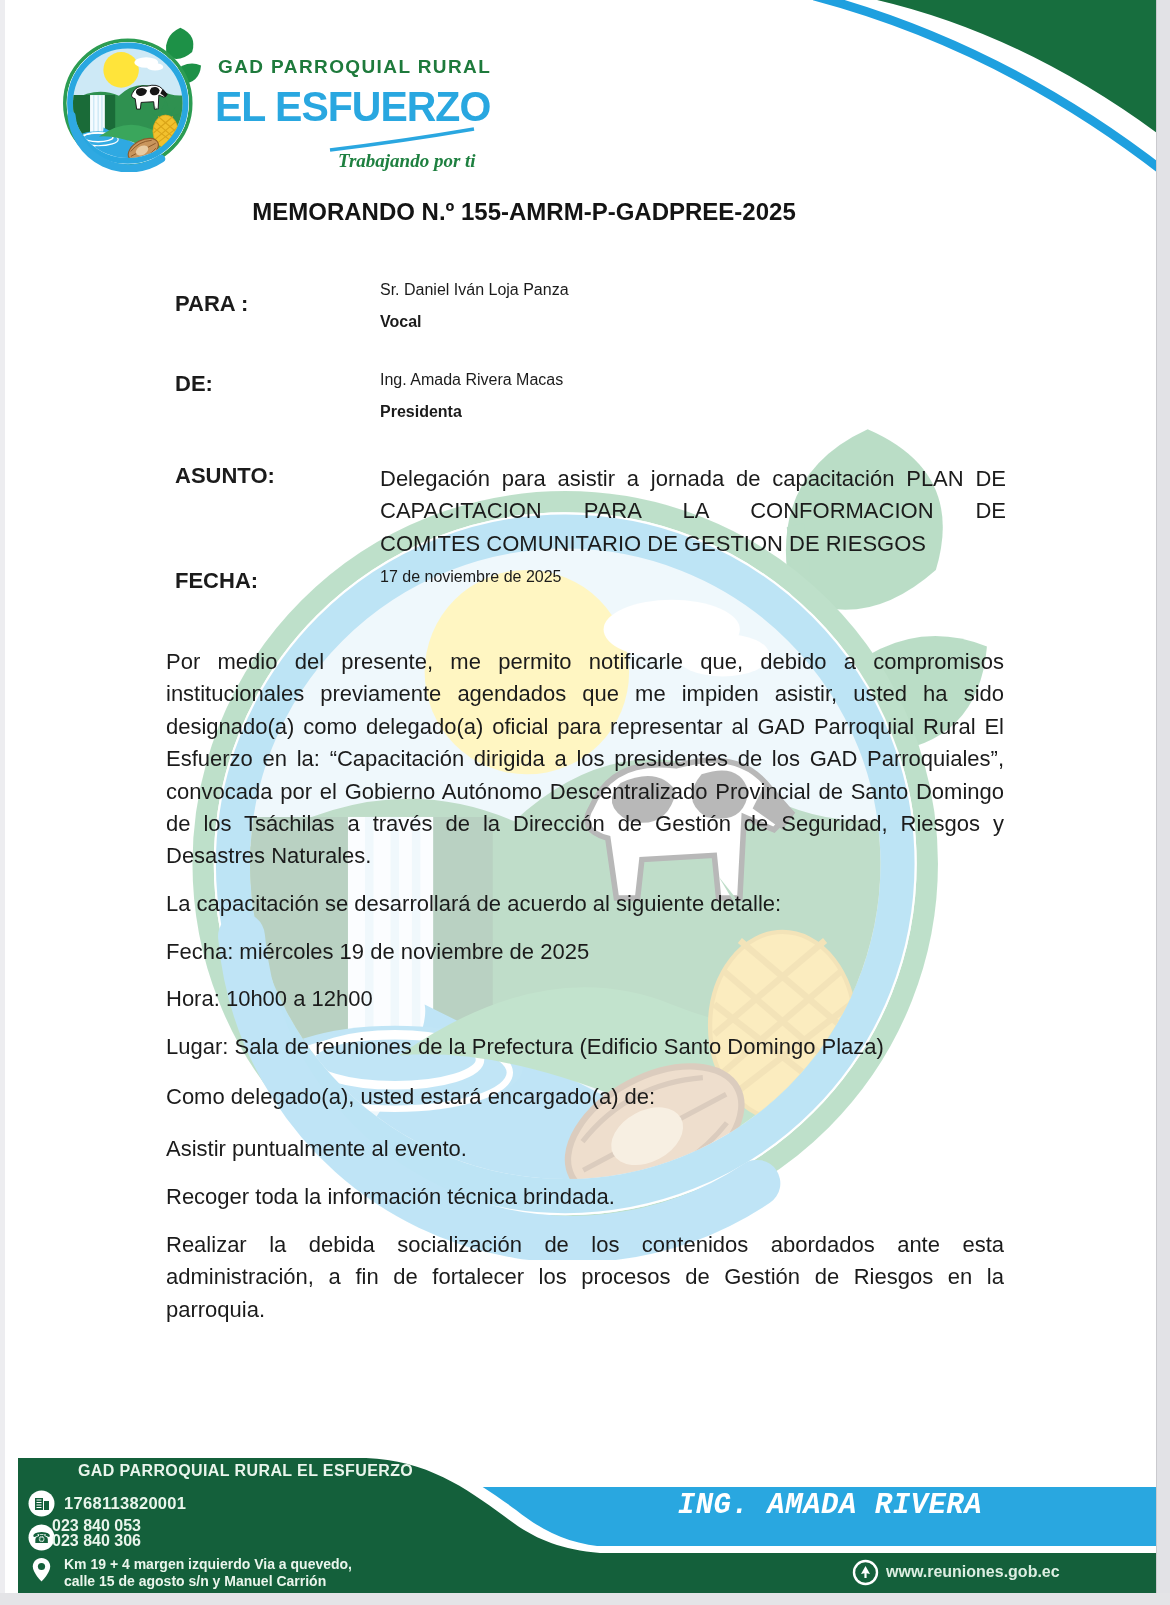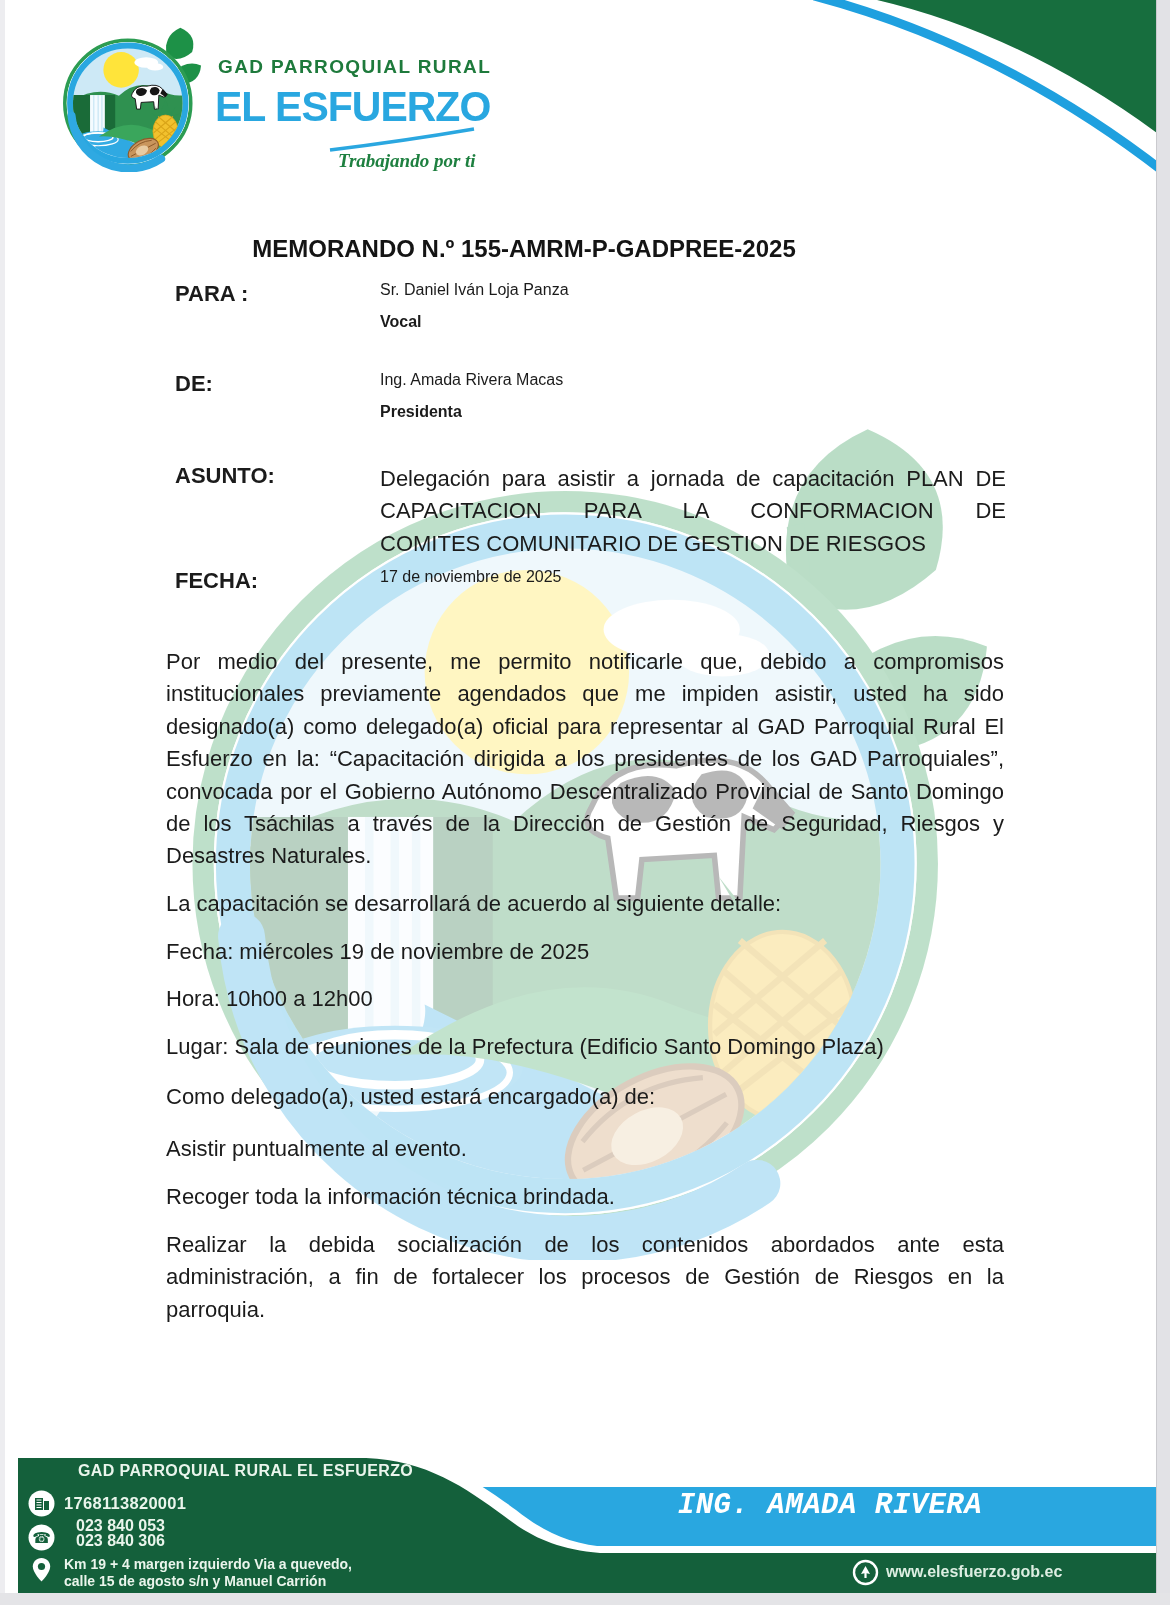--- a/index.html
+++ b/index.html
@@ -13,35 +13,35 @@
   
   .corner-svg{left:0;top:0;pointer-events:none;}
   .emblem-header{left:56px;top:24px;}
   .org-line1{left:218px;top:56px;font-size:19px;font-weight:bold;letter-spacing:1.4px;color:#1e7a3c;}
   .org-line2{left:215px;top:82px;font-size:41px;font-weight:bold;letter-spacing:-1px;color:#29a7e0;transform:scaleY(1.05);transform-origin:left top;}
   .tagline-swoosh{left:326px;top:126px;}
   .tagline{left:338px;top:150px;font-family:"Liberation Serif",serif;font-style:italic;font-weight:bold;font-size:19px;color:#1e8040;}
   
   .watermark{left:152px;top:408px;opacity:.3;pointer-events:none;}
   
-  .memo-title{left:0;top:198px;width:1048px;text-align:center;font-size:24px;font-weight:bold;color:#141414;margin-top:37px;}
+  .memo-title{left:0;top:198px;width:1048px;text-align:center;font-size:24px;font-weight:bold;color:#141414;}
   .f-label{left:175px;font-size:22px;font-weight:bold;}
   .f-value{left:380px;font-size:16px;}
   .f-bold{font-weight:bold;}
   .asunto-block{left:380px;top:463px;width:626px;font-size:22px;line-height:32.4px;}
   .jline{text-align:justify;text-align-last:justify;}
   .para{left:166px;width:838px;font-size:22px;line-height:32.4px;}
   .just{text-align:justify;}
   
   .footer{left:0;top:1450px;width:1062px;height:155px;}
   .footer-svg{left:0;top:0;}
   .ft{color:#eaf5ec;font-weight:bold;}
   .ft-org{left:78px;top:12px;font-size:16px;letter-spacing:.4px;}
   .ft-ruc{left:64px;top:44px;font-size:16.5px;letter-spacing:.3px;}
-  .ft-phones{left:76px;top:68px;font-size:16px;line-height:15px;}
+  .ft-phones{left:52px;top:68px;font-size:16px;line-height:15px;}
   .ft-addr{left:64px;top:106px;font-size:14px;line-height:16.5px;}
   .ft-icon{width:27px;height:27px;}
   .icon-ruc{left:28px;top:40px;}
   .icon-phone{left:28px;top:74px;}
   .icon-pin{left:28px;top:106px;}
   .sig-block{left:560px;top:41px;width:540px;text-align:center;color:#fff;font-style:italic;font-weight:bold;}
   .sig-name{font-size:29px;letter-spacing:.5px;line-height:30px;font-family:Liberation Mono, monospace;}
   .sig-role{font-size:16px;letter-spacing:1px;line-height:19px;}
   .website{left:886px;top:113px;font-size:16px;font-weight:bold;color:#ddeee2;}
   .icon-globe{left:852px;top:109px;}
@@ -131,21 +131,21 @@
     <path d="M4 24 Q78 15 148 3" stroke="#2aa7e0" stroke-width="3.5" fill="none"></path>
   </svg>
   <div class="abs tagline">Trabajando por ti</div>
 
   <svg class="abs watermark" width="852" height="852">
     <use href="#emblem" xlink:href="#emblem"></use>
   </svg>
 
   <div class="abs memo-title">MEMORANDO N.º 155-AMRM-P-GADPREE-2025</div>
 
-  <div class="abs f-label" style="top:281px">PARA :</div>
+  <div class="abs f-label" style="top:291px">PARA :</div>
   <div class="abs f-value" style="top:281px">Sr. Daniel Iván Loja Panza</div>
   <div class="abs f-value f-bold" style="top:313px">Vocal</div>
 
   <div class="abs f-label" style="top:371px">DE:</div>
   <div class="abs f-value" style="top:371px">Ing. Amada Rivera Macas</div>
   <div class="abs f-value f-bold" style="top:403px">Presidenta</div>
 
   <div class="abs f-label" style="top:463px">ASUNTO:</div>
   <div class="abs asunto-block">
     <div class="jline">Delegación para asistir a jornada de capacitación PLAN DE</div>
@@ -202,20 +202,20 @@
     </div>
 
     <div class="abs sig-block">
       <div class="sig-name">ING. AMADA RIVERA</div>
     </div>
 
     <svg class="abs ft-icon icon-globe" viewBox="0 0 27 27">
       <circle cx="13.5" cy="13.5" r="11.5" fill="none" stroke="#ffffff" stroke-width="2.4"></circle>
       <path d="M13.5 7 L18 15 L14.6 14.2 L14.6 19 L12.4 19 L12.4 14.2 L9 15 Z" fill="#ffffff"></path>
     </svg>
-    <div class="abs website">www.elesfuerzo.gob.ec</div>
+    <div class="abs website">www.reuniones.gob.ec</div>
   </div>
 
   <div class="abs edge-left"></div>
   <div class="abs edge-right"></div>
   <div class="abs edge-bottom"></div>
 
 </div>
 
 </body></html>

